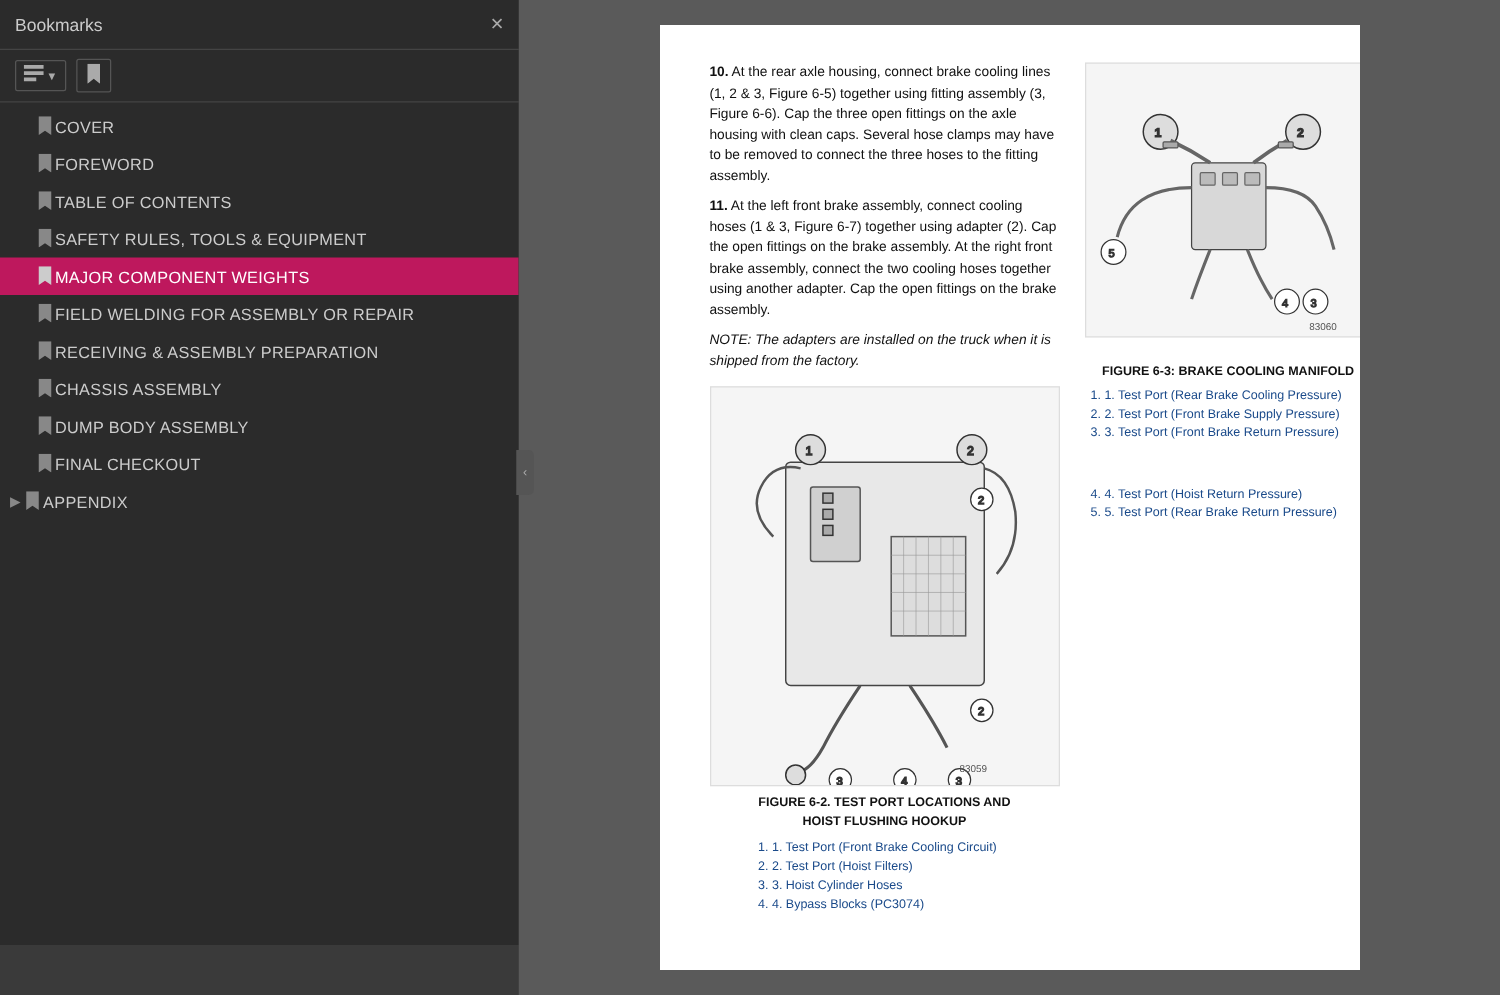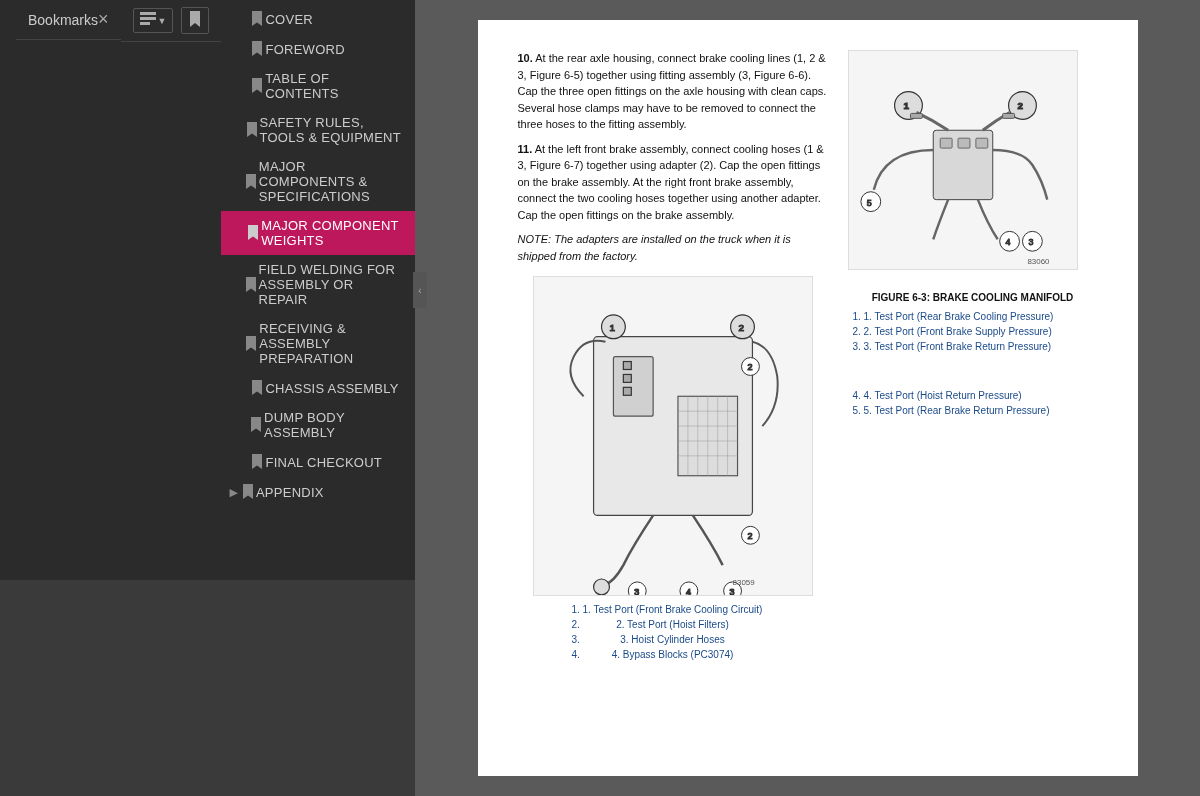--- a/index.html
+++ b/index.html
@@ -11,24 +11,23 @@
       height: 796px;
       overflow: hidden;
     }
 
     
     #sidebar {
       width: 415px;
       min-width: 415px;
       background: #2b2b2b;
       display: flex;
-      flex-direction: row;
-      height: 580px;
+      flex-direction: column;
+      height: 756px;
       position: relative;
-      padding-left: 16px;
     }
 
     #sidebar-header {
       background: #2b2b2b;
       padding: 8px 12px;
       display: flex;
       align-items: center;
       justify-content: space-between;
       border-bottom: 1px solid #444;
       height: 40px;
@@ -135,21 +134,21 @@
       flex: 1;
       background: #5a5a5a;
       overflow: hidden;
       position: relative;
       display: flex;
     }
 
     #document-page {
       background: white;
       margin: 20px auto;
-      width: 660px;
+      width: 560px;
       min-height: 756px;
       padding: 30px 40px;
       font-size: 11px;
       color: #111;
       line-height: 1.5;
       overflow-y: auto;
       position: relative;
     }
 
     .step-text {
@@ -192,21 +191,20 @@
       font-weight: bold;
     }
 
     .figure-list {
       margin-top: 6px;
       font-size: 10px;
     }
 
     .figure-list li {
       color: #1a4a8a;
-      text-align: center;
     }
 
     .right-figure-img {
       width: 230px;
       height: 220px;
       background: #f5f5f5;
       border: 1px solid #ddd;
       display: flex;
       align-items: center;
       justify-content: center;
@@ -310,27 +308,20 @@
   </svg></span>
         <span class="bookmark-label">TABLE OF CONTENTS</span>
       </div>
       <div class="bookmark-item">
         <span style="width: 14px; display: inline-block;"></span>
         <span class="bookmark-icon"><svg width="12" height="15" viewBox="0 0 12 15" fill="#888">
     <path d="M1 0 h10 v15 l-5-3.5 -5 3.5 z"></path>
   </svg></span>
         <span class="bookmark-label">SAFETY RULES, TOOLS &amp; EQUIPMENT</span>
       </div>
-      <div class="bookmark-item">
-        <span style="width: 14px; display: inline-block;"></span>
-        <span class="bookmark-icon"><svg width="12" height="15" viewBox="0 0 12 15" fill="#888">
-    <path d="M1 0 h10 v15 l-5-3.5 -5 3.5 z"></path>
-  </svg></span>
-        <span class="bookmark-label">MAJOR COMPONENTS &amp; SPECIFICATIONS</span>
-      </div>
       <div class="bookmark-item active">
         <span style="width: 14px; display: inline-block;"></span>
         <span class="bookmark-icon"><svg width="12" height="15" viewBox="0 0 12 15" fill="#ccc">
     <path d="M1 0 h10 v15 l-5-3.5 -5 3.5 z"></path>
   </svg></span>
         <span class="bookmark-label">MAJOR COMPONENT WEIGHTS</span>
       </div>
       <div class="bookmark-item">
         <span style="width: 14px; display: inline-block;"></span>
         <span class="bookmark-icon"><svg width="12" height="15" viewBox="0 0 12 15" fill="#888">
@@ -445,20 +436,24 @@
                 <line x1="195" y1="120" x2="195" y2="200" stroke="#999" stroke-width="0.5"></line>
                 <line x1="145" y1="135" x2="205" y2="135" stroke="#999" stroke-width="0.5"></line>
                 <line x1="145" y1="150" x2="205" y2="150" stroke="#999" stroke-width="0.5"></line>
                 <line x1="145" y1="165" x2="205" y2="165" stroke="#999" stroke-width="0.5"></line>
                 <line x1="145" y1="180" x2="205" y2="180" stroke="#999" stroke-width="0.5"></line>
               </g>
 
               <text x="200" y="310" font-size="8" fill="#555">83059</text>
             </svg>
           </div>
+          <div class="figure-caption">
+            <div>FIGURE 6-2. TEST PORT LOCATIONS AND</div>
+            <div>HOIST FLUSHING HOOKUP</div>
+          </div>
           <ol class="figure-list">
 
           <li>1. Test Port (Front Brake Cooling Circuit)</li>
               <li>2. Test Port (Hoist Filters)</li>
               <li>3. Hoist Cylinder Hoses</li>
               <li>4. Bypass Blocks (PC3074)</li>
             </ol>
         </div>
       </div>
 

